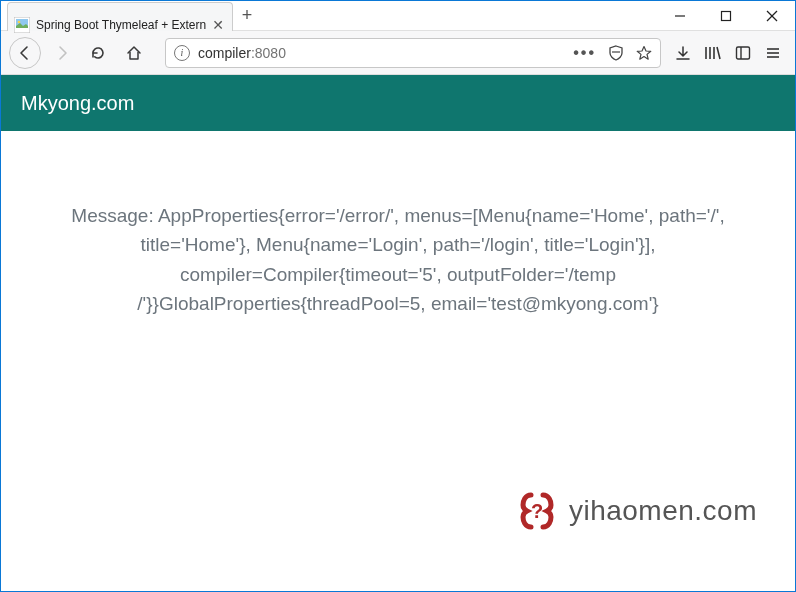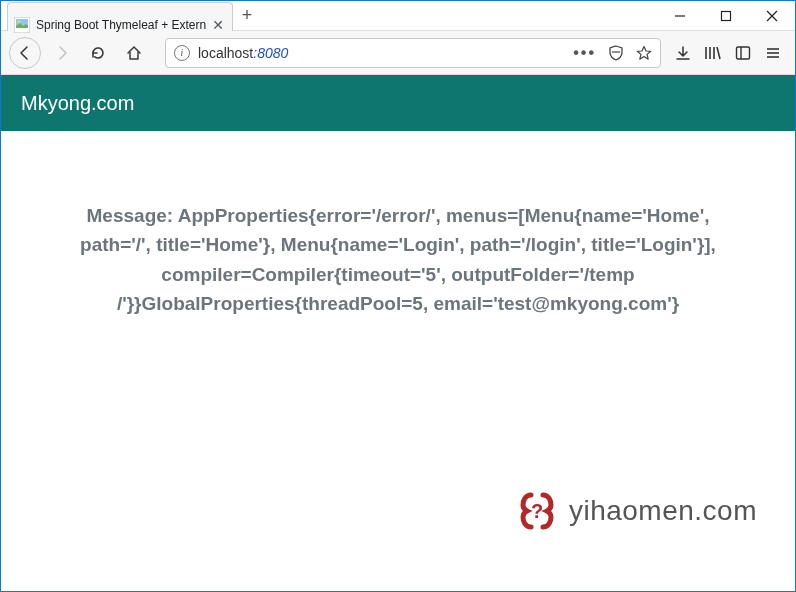--- a/index.html
+++ b/index.html
@@ -15,32 +15,32 @@
   .win-controls { display:flex; }
   .win-btn { width: 46px; display:flex; align-items:center; justify-content:center; color:#222; font-size:13px; }
 
   .toolbar { height: 44px; background: #f7f7f8; border-bottom: 1px solid #ddd; display:flex; align-items:center; padding: 0 8px; gap: 6px; }
   .nav-btn { width: 30px; height: 30px; display:flex; align-items:center; justify-content:center; border-radius: 4px; color:#2b2b2b; }
   .nav-btn.disabled { color:#b5b5b5; }
   .nav-btn.back { border:1px solid #c7c7c7; border-radius:50%; width:32px; height:32px; }
   .urlbar { flex:1; height: 30px; background:#fff; border:1px solid #c7c7c7; border-radius:4px; display:flex; align-items:center; padding:0 8px; gap:8px; margin-left: 10px; margin-right: 6px;}
   .url-info { width:16px; height:16px; border:1px solid #777; border-radius:50%; display:flex; align-items:center; justify-content:center; font-size:10px; font-style: italic; color:#555; font-family: Georgia, serif;}
   .url-text { font-size:14px; color:#333; }
-  .url-text .port { color:#1d4ed8;font-style:italic; }
+  .url-text .port { color:#737373; }
   .url-right { margin-left:auto; display:flex; align-items:center; gap:12px; color:#555; }
   .dots { letter-spacing:2px; font-weight:bold; }
   .shield { width:16px; height:16px; }
   .tool-right { display:flex; align-items:center; gap:10px; color:#333; padding-right:4px;}
   .tool-right .icon { width:20px; height:20px; display:flex; align-items:center; justify-content:center; }
 
   .page { position:relative; width:100%; height: calc(100% - 74px); background:#fff; overflow:hidden; }
   .site-header { background:#0f766e; color:#fff; height:56px; display:flex; align-items:center; padding-left:20px; font-size:20px; font-weight:400;}
   .content { padding: 70px 40px 20px 40px; text-align:center; }
   .page-title { color:#1a3af5; font-size:40px; font-weight:400; line-height:1.25; margin-bottom: 14px;}
-  .message { color:#6c757d; font-size:19px; line-height:1.55; font-weight:700; max-width:660px; margin:0 auto;}
+  .message { color:#6c757d; font-size:19px; line-height:1.55; font-weight:400; max-width:660px; margin:0 auto;}
   .watermark { position:absolute; right:38px; bottom:58px; display:flex; align-items:center; gap:10px; }
   .watermark-text { font-size:28px; color:#555; font-weight:400; letter-spacing:0.5px;}
   .wm-icon { width:44px; height:44px; }
 
   svg { display:block; }
 </style>
 </head>
 <body>
 
 <div class="window">
@@ -101,21 +101,21 @@
     <div class="nav-btn">
       <svg width="18" height="18">
           <path d="M3 9 L9 3 L15 9" fill="none" stroke="#3a3a3a" stroke-width="1.5" stroke-linecap="round" stroke-linejoin="round"></path>
           <path d="M5 8 L5 15 L13 15 L13 8" fill="none" stroke="#3a3a3a" stroke-width="1.5" stroke-linejoin="round"></path>
         </svg>
     </div>
 
     <div class="urlbar">
       <span class="url-info">i</span>
       <span class="url-text">
-        <span>localhost</span><span class="port">:8080</span>
+        <span>compiler</span><span class="port">:8080</span>
       </span>
       <span class="url-right">
         <span class="dots">•••</span>
         <span>
           <svg class="shield" viewBox="0 0 16 16">
               <path d="M8 1 L14 3 V8 C14 11 11 14 8 15 C5 14 2 11 2 8 V3 Z" fill="none" stroke="#444" stroke-width="1.3"></path>
               <rect x="4" y="6.4" width="8" height="1.2" fill="#444"></rect>
             </svg>
         </span>
         <span>

